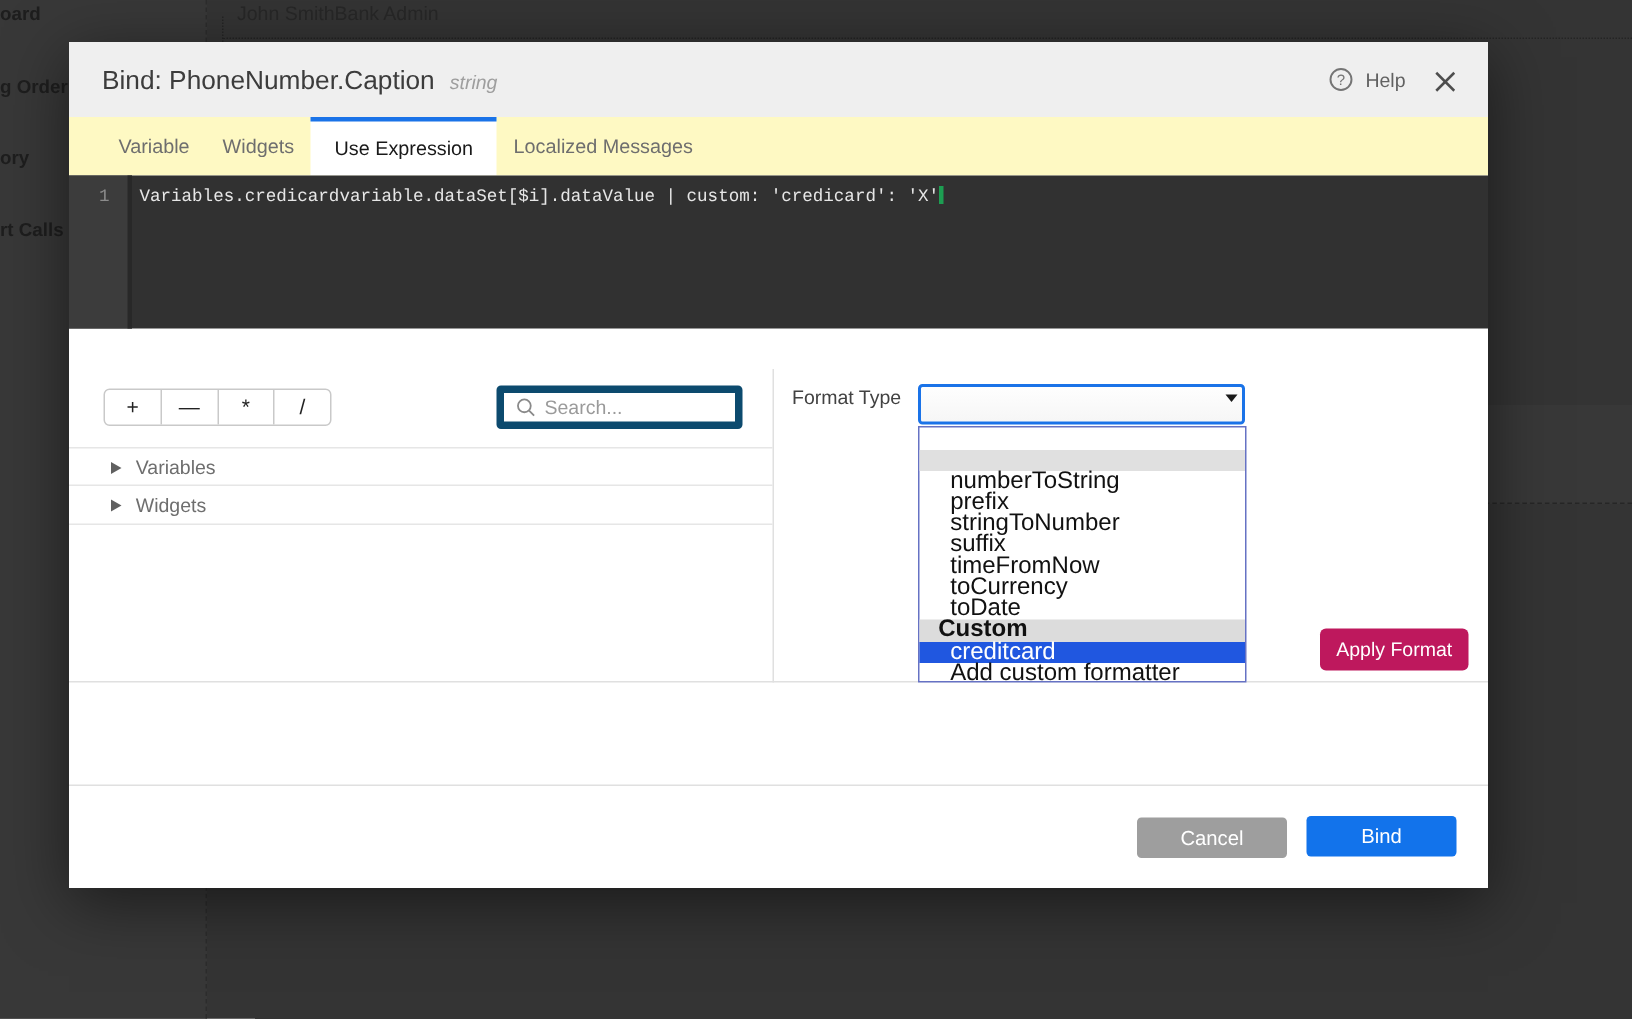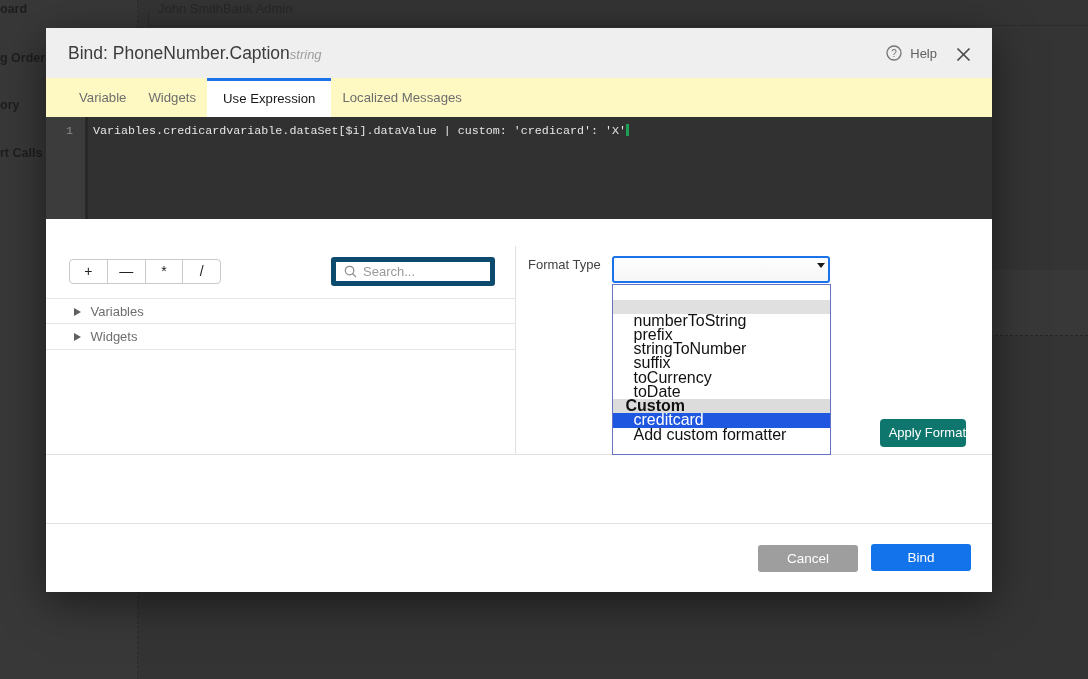--- a/index.html
+++ b/index.html
@@ -9,21 +9,21 @@
 #sidebar{left:0;top:0;width:138px;height:679px;background:#383838;border-right:1px dashed #2c2c2c}
 .side-item{position:absolute;font-weight:bold;font-size:12.5px;color:#1e1e1e;white-space:nowrap;line-height:14px}
 #bg-title{left:158px;top:2px;font-size:13px;color:#272727;line-height:14px}
 #bg-band{left:139px;top:270px;width:949px;height:66px;background:#383838;border-bottom:1px dashed #262626}
 #bg-dot-v{left:148px;top:11px;width:1px;height:17px;border-left:1px dotted #242424}
 #bg-dot-h{left:148px;top:25px;width:940px;height:1px;border-top:1px dotted #242424}
 
 #modal{left:46px;top:28px;width:946px;height:564px;background:#fff;box-shadow:0 10px 40px rgba(0,0,0,.5)}
 #mhead{left:0;top:0;width:946px;height:50px;background:#efefef}
 #mtitle{left:22px;top:0;height:50px;line-height:50px;font-size:17.5px;color:#3c3c3c;white-space:nowrap}
-#mtitle i{font-size:13px;color:#9e9e9e;}
+#mtitle i{font-size:13px;color:#9e9e9e;margin-left:10px}
 #help{right:55px;top:0;height:50px;display:flex;align-items:center;color:#616161;font-size:13px}
 #help svg{margin-right:8px}
 #closex{left:910px;top:19px;width:15px;height:15px}
 
 #tabs{left:0;top:50px;width:946px;height:39px;background:#fef9c3;display:flex;padding-left:22px}
 .tab{height:39px;line-height:39px;padding:0 11px;font-size:13.2px;color:#6e6e6e;white-space:nowrap}
 .tab.active{background:#fff;border-top:3px solid #1a73e8;line-height:36px;padding:0 16px;color:#191919}
 
 #editor{left:0;top:89px;width:946px;height:102px;background:#313131}
 #gutter{left:0;top:0;width:42px;height:102px;background:#3c3c3c;border-right:3px solid #282828}
@@ -45,21 +45,21 @@
 #fmtlabel{left:482px;top:12px;font-size:13px;color:#424242;line-height:14px}
 #selbox{left:566px;top:9.5px;width:218px;height:27px;border:2px solid #1a73e8;border-radius:3px;background:linear-gradient(#fefefe,#f6f6f6)}
 #selarrow{left:771px;top:16.5px;width:0;height:0;border-top:5.5px solid #1a1a1a;border-left:4px solid transparent;border-right:4px solid transparent}
 
 #dropdown{left:565.5px;top:38px;width:219px;height:171px;background:#fff;border:1px solid #6672c4;z-index:10;font-size:16px;color:#111}
 .opt{height:14.25px;line-height:14.25px;padding-left:21px;white-space:nowrap}
 .row-a{height:15px}
 .row-b{height:13.5px;background:#e0e0e0}
 .optg{height:14.25px;line-height:14.25px;padding-left:13px;font-weight:bold;background:#dcdcdc}
 .sel{background:#2057e0;color:#fff}
-#applyfmt{left:834px;top:172.5px;width:86px;height:28px;background:#0f766e;border-radius:4px;color:#fff;font-size:13px;text-align:right;line-height:28px}
+#applyfmt{left:834px;top:172.5px;width:99px;height:28px;background:#be185d;border-radius:4px;color:#fff;font-size:13px;text-align:center;line-height:28px}
 
 #footer{left:0;top:495px;width:946px;height:56px;border-top:1px solid #e0e0e0}
 #cancel{left:712px;top:21px;width:100px;height:27px;background:#9e9e9e;border-radius:3px;color:#fff;font-size:13.5px;text-align:center;line-height:27px}
 #bind{left:825px;top:20px;width:100px;height:27px;background:#1273eb;border-radius:3px;color:#fff;font-size:13.5px;text-align:center;line-height:27px}
 </style>
 </head>
 <body>
 
 <div class="abs" id="sidebar"></div>
 <div class="side-item" style="left:0px;top:2px">oard</div>
@@ -117,20 +117,21 @@
     <div class="abs" id="selbox"></div>
     <div class="abs" id="selarrow"></div>
     <div class="abs" id="applyfmt">Apply Format</div>
     <div class="abs" id="dropdown">
       <div class="row-a"></div>
       <div class="row-b"></div>
       <div class="opt">numberToString</div>
       <div class="opt">prefix</div>
       <div class="opt">stringToNumber</div>
       <div class="opt">suffix</div>
+      <div class="opt">timeFromNow</div>
       <div class="opt">toCurrency</div>
       <div class="opt">toDate</div>
       <div class="optg">Custom</div>
       <div class="opt sel">creditcard</div>
       <div class="opt">Add custom formatter</div>
     </div>
   </div>
   <div class="abs" id="footer">
     <div class="abs" id="cancel">Cancel</div>
     <div class="abs" id="bind">Bind</div>

